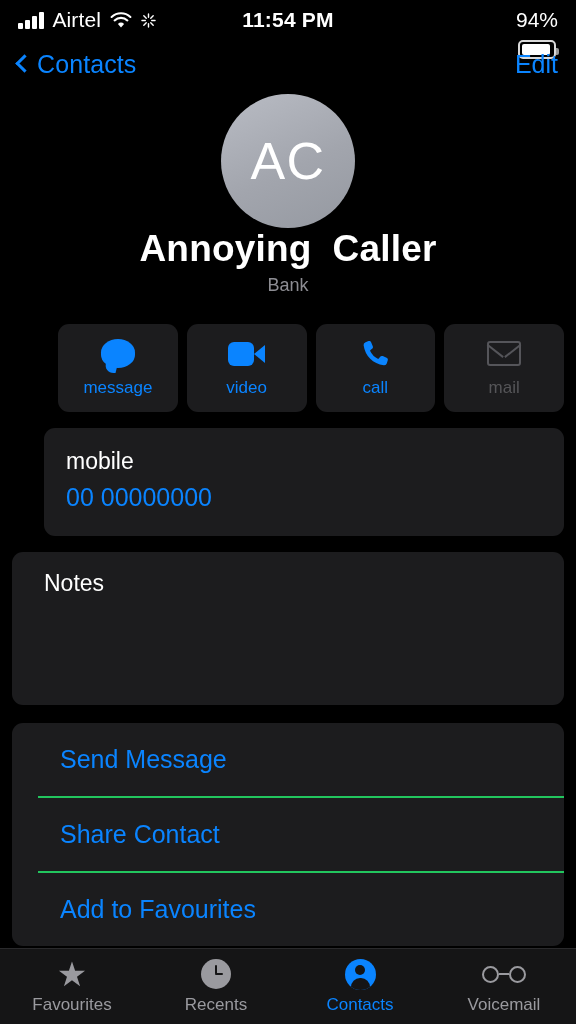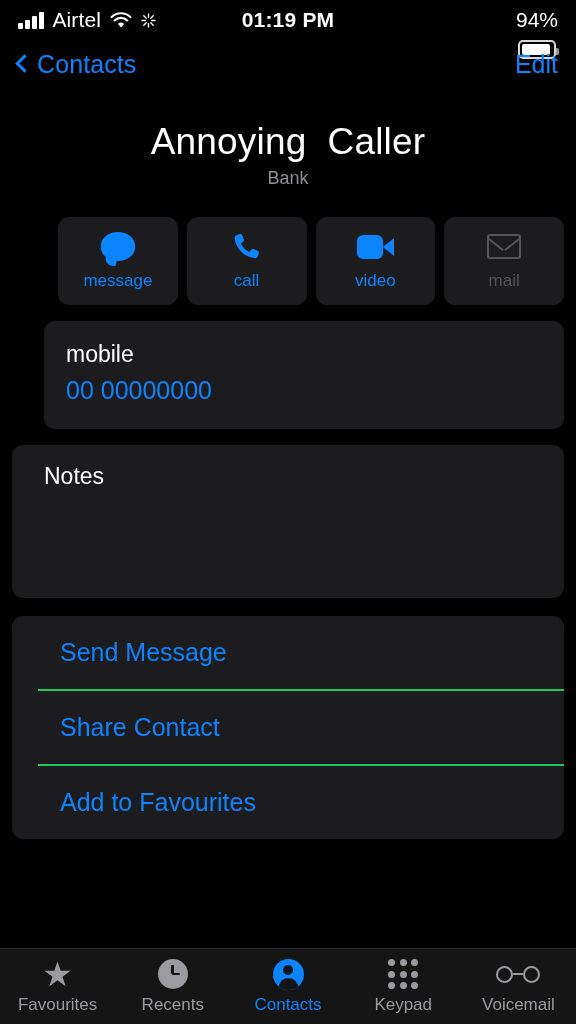--- a/index.html
+++ b/index.html
@@ -56,21 +56,21 @@
   .header { text-align:center; padding-top:6px; }
   .avatar {
     width:134px; height:134px; border-radius:50%; margin:0 auto;
     background:linear-gradient(155deg,#b9bcc4 0%,#a2a5ad 55%,#9599a1 100%);
     display:flex; align-items:center; justify-content:center;
   }
   .avatar span {
     font-size:52px; color:#fff; font-weight:400; letter-spacing:1.5px;
   }
   .cname {
-    font-size:37px; color:#fff; font-weight:400; margin-top:27px;
+    font-size:37px; color:#fff; font-weight:700; 
     letter-spacing:.2px; white-space:pre;
   }
   .corg { font-size:18px; color:#8d8d93; margin-top:5px; }
 
   
   .actions { display:flex; gap:9px; padding:0 12px; margin-top:28px;margin-left:46px; }
   .act {
     flex:1; background:#1c1c1e; border-radius:11px; height:88px;
     display:flex; flex-direction:column; align-items:center; justify-content:center;
     gap:9px; cursor:pointer;
@@ -179,21 +179,21 @@
             <line x1="8" y1="11.4" x2="8" y2="15"></line>
           <line x1="1" y1="8" x2="4.6" y2="8"></line>
             <line x1="11.4" y1="8" x2="15" y2="8"></line>
           <line x1="3" y1="3" x2="5.6" y2="5.6"></line>
             <line x1="10.4" y1="10.4" x2="13" y2="13"></line>
           <line x1="13" y1="3" x2="10.4" y2="5.6"></line>
             <line x1="5.6" y1="10.4" x2="3" y2="13"></line>
         </g>
       </svg>
     </div>
-    <div class="sb-time">01:19 PM</div>
+    <div class="sb-time">11:54 PM</div>
     <div class="sb-right">
       <svg width="19" height="19" viewBox="0 0 20 20">
         <circle cx="10" cy="11" r="6.4" stroke="#fff" stroke-width="1.8" fill="none"></circle>
         <path d="M10 7.6V11l2.4 1.6" stroke="#fff" stroke-width="1.6" fill="none" stroke-linecap="round"></path>
         <path d="M3.2 4.2 6 1.8M16.8 4.2 14 1.8" stroke="#fff" stroke-width="1.8" stroke-linecap="round"></path>
       </svg>
       <span class="pct">94%</span>
       <span class="batt">
           <i></i>
         </span>
@@ -202,51 +202,54 @@
 
   <div class="navbar">
     <div class="nav-back">
       <span class="chev"></span>
       <span>Contacts</span>
     </div>
     <div class="nav-edit">Edit</div>
   </div>
 
   <div class="header">
+    <div class="avatar">
+      <span>AC</span>
+    </div>
     <div class="cname">Annoying  Caller</div>
     <div class="corg">Bank</div>
   </div>
 
   <div class="actions">
     <div class="act">
       <span class="ic">
         <span class="ic-msg">
             <span class="b"></span>
             <span class="t"></span>
           </span>
       </span>
       <span class="lbl">message</span>
     </div>
     <div class="act">
       <span class="ic">
-        <svg width="31" height="31" viewBox="0 0 24 24" fill="#0a84ff">
-          <path d="M6.6 2.4c.8-.3 1.7.1 2 .9l1.3 3c.3.7.1 1.5-.5 2l-1.3 1c-.2.2-.3.5-.2.8a12 12 0 0 0 5.9 5.9c.3.1.6 0 .8-.2l1-1.3c.5-.6 1.3-.8 2-.5l3 1.3c.8.3 1.2 1.2.9 2l-.7 2.2a2.2 2.2 0 0 1-2.4 1.5C10.2 20.1 3.9 13.8 2.8 5.6A2.2 2.2 0 0 1 4.3 3.2z"></path>
-        </svg>
-      </span>
-      <span class="lbl">call</span>
-    </div>
-    <div class="act">
-      <span class="ic">
         <span class="ic-vid">
             <span class="body"></span>
             <span class="lens"></span>
           </span>
       </span>
       <span class="lbl">video</span>
     </div>
+    <div class="act">
+      <span class="ic">
+        <svg width="31" height="31" viewBox="0 0 24 24" fill="#0a84ff">
+          <path d="M6.6 2.4c.8-.3 1.7.1 2 .9l1.3 3c.3.7.1 1.5-.5 2l-1.3 1c-.2.2-.3.5-.2.8a12 12 0 0 0 5.9 5.9c.3.1.6 0 .8-.2l1-1.3c.5-.6 1.3-.8 2-.5l3 1.3c.8.3 1.2 1.2.9 2l-.7 2.2a2.2 2.2 0 0 1-2.4 1.5C10.2 20.1 3.9 13.8 2.8 5.6A2.2 2.2 0 0 1 4.3 3.2z"></path>
+        </svg>
+      </span>
+      <span class="lbl">call</span>
+    </div>
     <div class="act disabled">
       <span class="ic">
         <span class="ic-mail"></span>
       </span>
       <span class="lbl">mail</span>
     </div>
   </div>
 
   <div class="card phone-card">
     <div class="field-label">mobile</div>
@@ -275,36 +278,20 @@
       <span class="ticon">
           <span class="clock"></span>
         </span>
       <span class="tlbl">Recents</span>
     </div>
     <div class="tab active">
       <span class="ticon">
           <span class="person"></span>
         </span>
       <span class="tlbl">Contacts</span>
-    </div>
-    <div class="tab">
-      <span class="ticon">
-        <span class="keypad">
-            <i></i>
-            <i></i>
-            <i></i>
-            <i></i>
-            <i></i>
-            <i></i>
-            <i></i>
-            <i></i>
-            <i></i>
-          </span>
-      </span>
-      <span class="tlbl">Keypad</span>
     </div>
     <div class="tab">
       <span class="ticon">
         <span class="vmail">
             <i></i>
             <i class="bar"></i>
             <i></i>
           </span>
       </span>
       <span class="tlbl">Voicemail</span>

